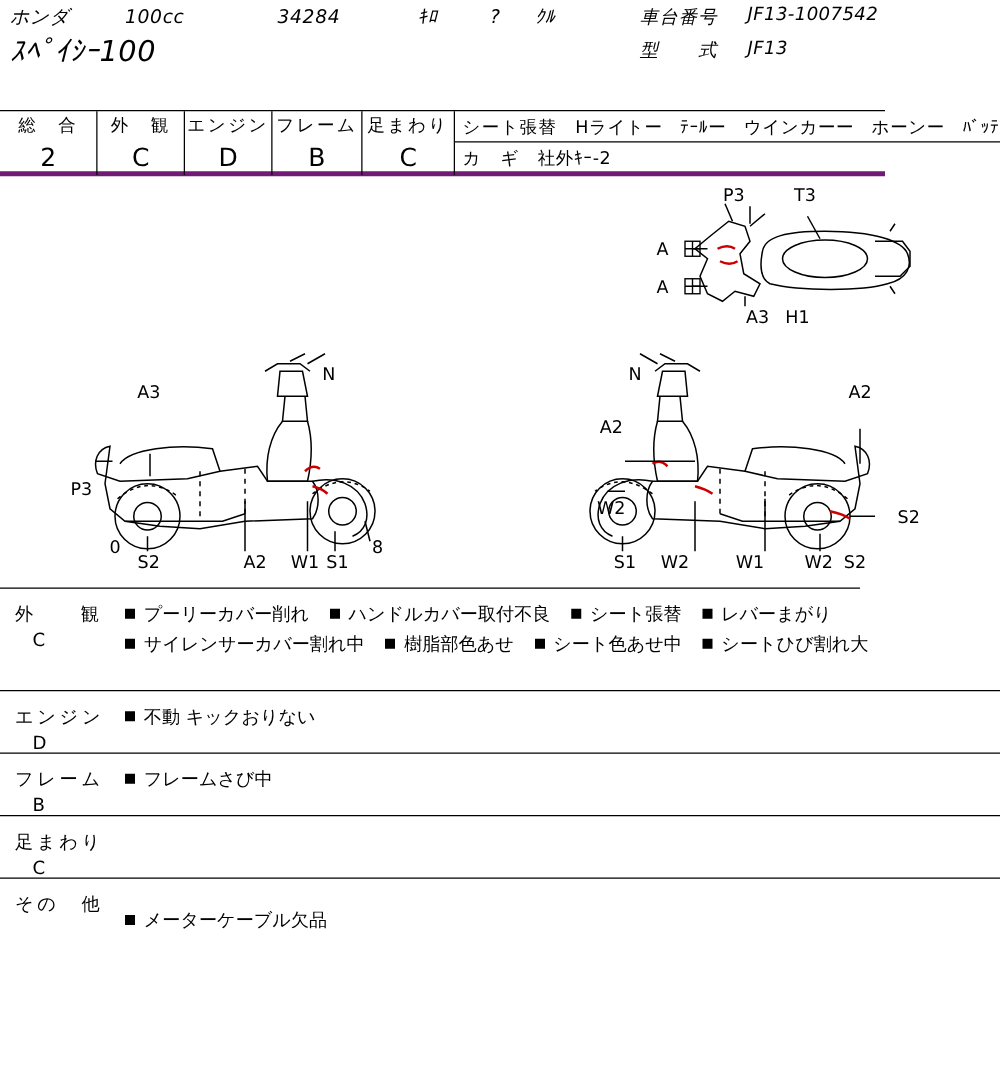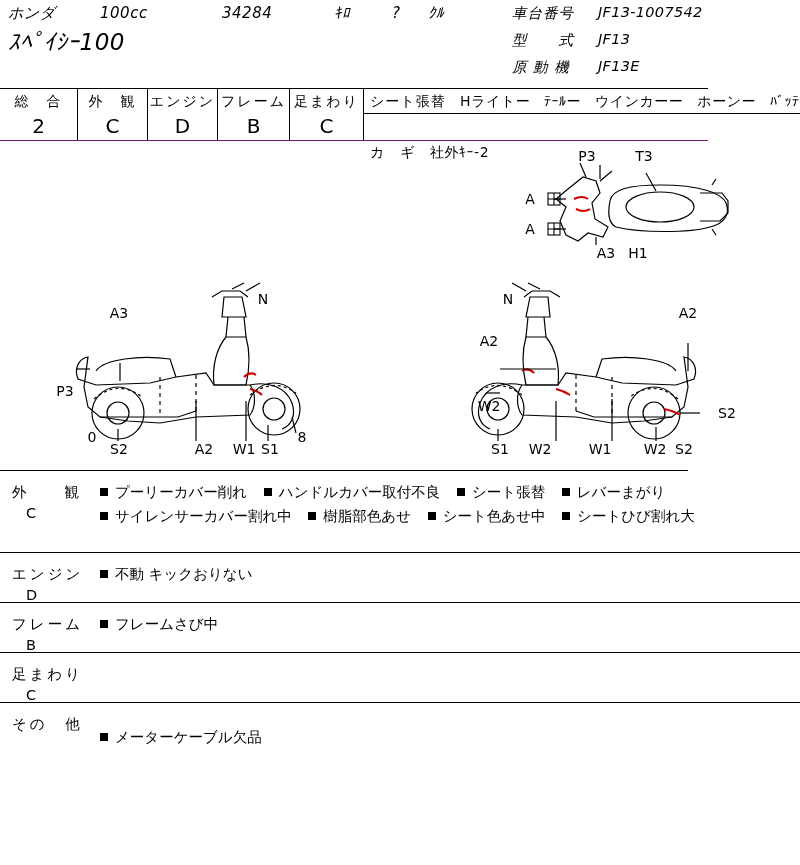--- a/index.html
+++ b/index.html
@@ -66,21 +66,21 @@
     letter-spacing: 1px;
   }
   .hr-val { letter-spacing: 0.3px; }
 
   
   .grade {
     position: absolute;
     left: 0; top: 88px;
     width: 708px; height: 53px;
     border-top: 1px solid #000;
-    border-bottom: 1px solid #701a75;
+    border-bottom: 4px solid #701a75;
     box-sizing: border-box;
   }
   .gcell {
     position: absolute;
     top: 0;
     height: 51px;
     border-right: 1px solid #000;
     box-sizing: border-box;
     text-align: center;
   }
@@ -108,21 +108,21 @@
   .hoan-row {
     position: absolute;
     left: 6px;
     width: 430px;
     height: 25px;
     font-size: 14px;
     line-height: 25px;
     white-space: nowrap;
   }
   .hoan-row.r1 { top: 0; border-bottom: 1px solid #000; width: 436px; left:0; padding-left:6px; box-sizing:border-box;}
-  .hoan-row.r2 { top: 26px; margin-top: 25px; }
+  .hoan-row.r2 { top: 26px; }
   .hoan-lbl { letter-spacing: 1px; }
   .hoan-item { margin-left: 10px; letter-spacing: 0.5px; }
   .dash { letter-spacing: 0; }
   .xmark { font-size: 15px; }
 
   
   .diagram {
     position: absolute;
     left: 0; top: 141px;
     width: 688px; height: 330px;
@@ -196,24 +196,20 @@
     </div>
 
     <div class="hdr-right">
       <div class="hr-row">
         <span class="hr-lbl">車台番号</span>
         <span class="hr-val">JF13-1007542</span>
       </div>
       <div class="hr-row">
         <span class="hr-lbl">型　　式</span>
         <span class="hr-val">JF13</span>
-      </div>
-      <div class="hr-row">
-        <span class="hr-lbl">原 動 機</span>
-        <span class="hr-val">JF13E</span>
       </div>
     </div>
   </div>
 
   <div class="grade">
     <div class="gcell gc0">
       <div class="t">総　合</div>
       <div class="v">2</div>
     </div>
     <div class="gcell gc1">

